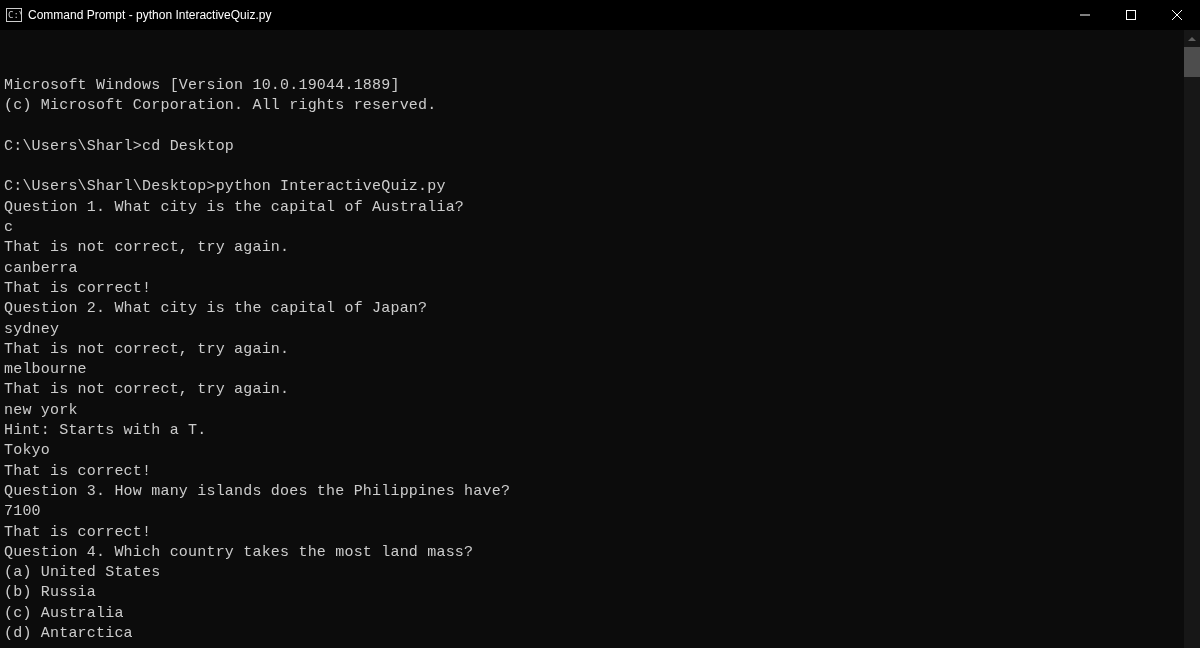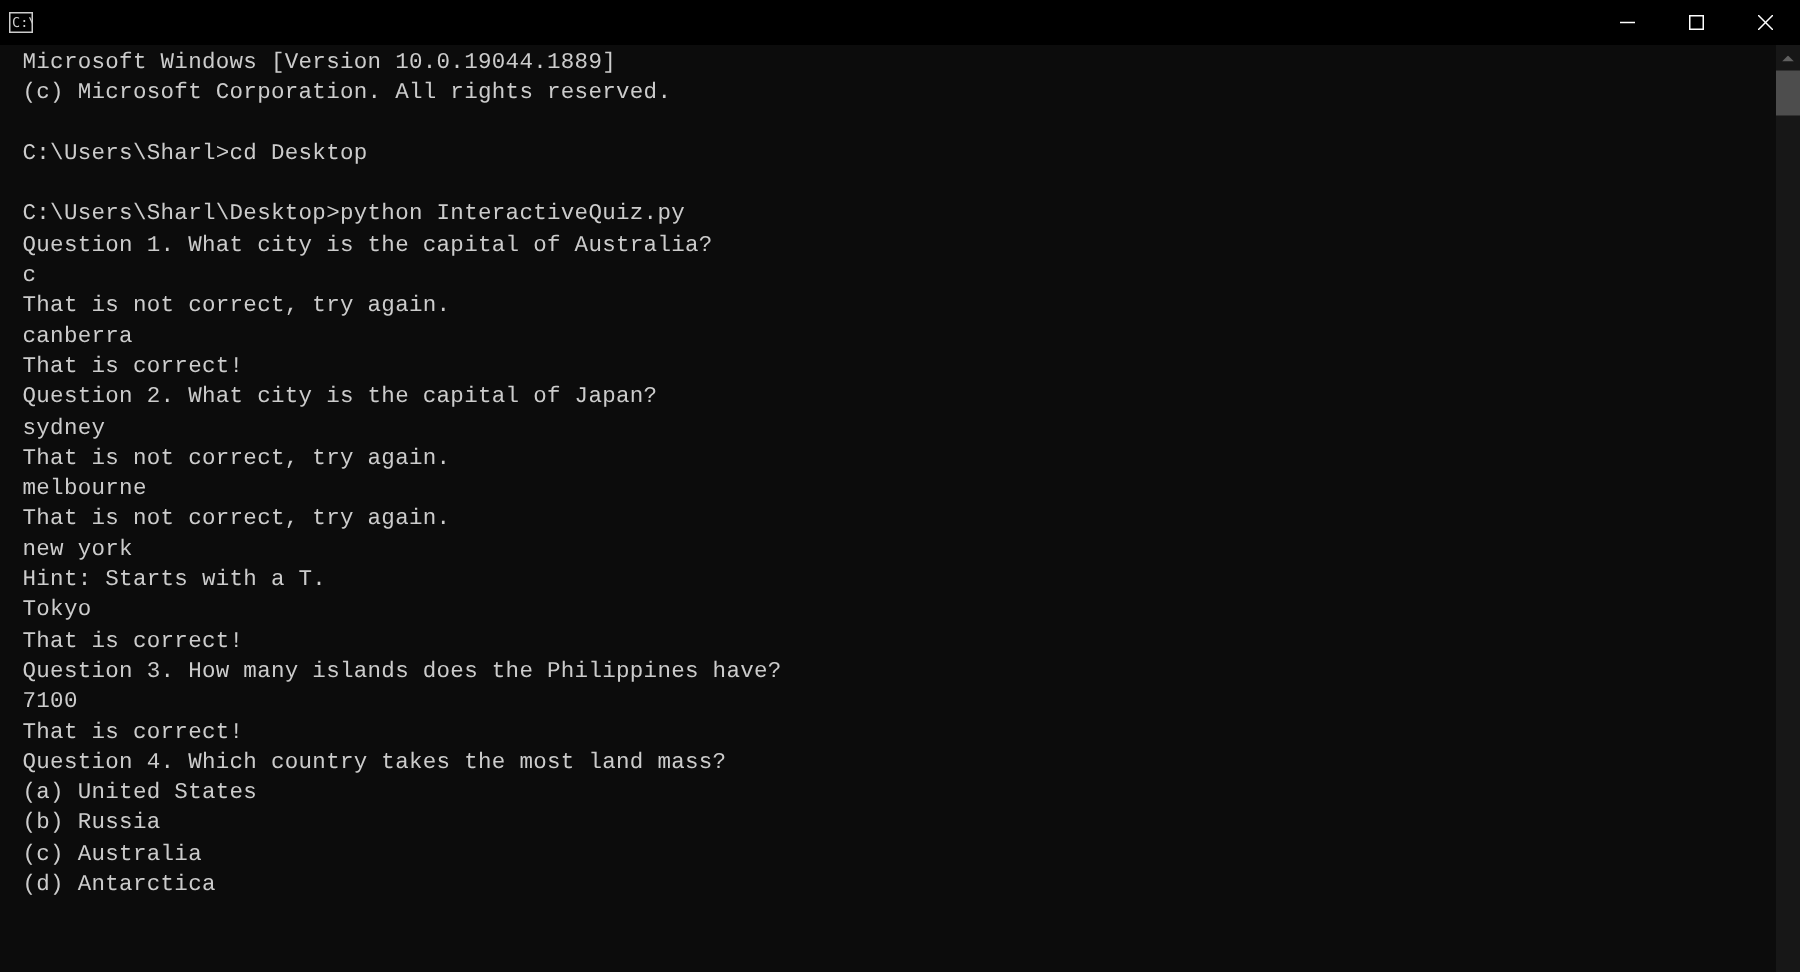--- a/index.html
+++ b/index.html
@@ -57,26 +57,27 @@
       font-family: 'Segoe UI', sans-serif;
       cursor: pointer;
     }
     .terminal-area {
       display: flex;
       height: calc(100% - 30px);
       background: #0c0c0c;
     }
     .terminal-content {
       flex: 1;
-      padding: 2px 0 0 15px;
+      padding: 2px 0 0 4px;
       color: #cccccc;
       font-size: 15px;
       line-height: 20.3px;
       white-space: pre;
       letter-spacing: 0.2px;
+      margin-top: 44px;
     }
     .scrollbar {
       width: 16px;
       background: #171717;
       position: relative;
     }
     .scroll-up {
       position: absolute;
       top: 0;
       width: 16px;
@@ -99,20 +100,21 @@
 <body>
 
 <div class="titlebar">
   <div class="titlebar-left">
     <span class="cmd-icon">
       <svg viewBox="0 0 16 16">
         <rect x="0.5" y="1.5" width="15" height="13" fill="none" stroke="#cccccc" stroke-width="1"></rect>
         <text x="2" y="11" font-size="9" fill="#cccccc" font-family="monospace">C:\</text>
       </svg>
     </span>
+    <span class="title-text">Command Prompt - python  InteractiveQuiz.py</span>
   </div>
   <div class="titlebar-right">
     <div class="win-btn">
       <svg width="10" height="10" viewBox="0 0 10 10">
           <line x1="0" y1="5" x2="10" y2="5" stroke="#ffffff" stroke-width="1"></line>
         </svg>
     </div>
     <div class="win-btn">
       <svg width="10" height="10" viewBox="0 0 10 10">
           <rect x="0.5" y="0.5" width="9" height="9" fill="none" stroke="#ffffff" stroke-width="1"></rect>

